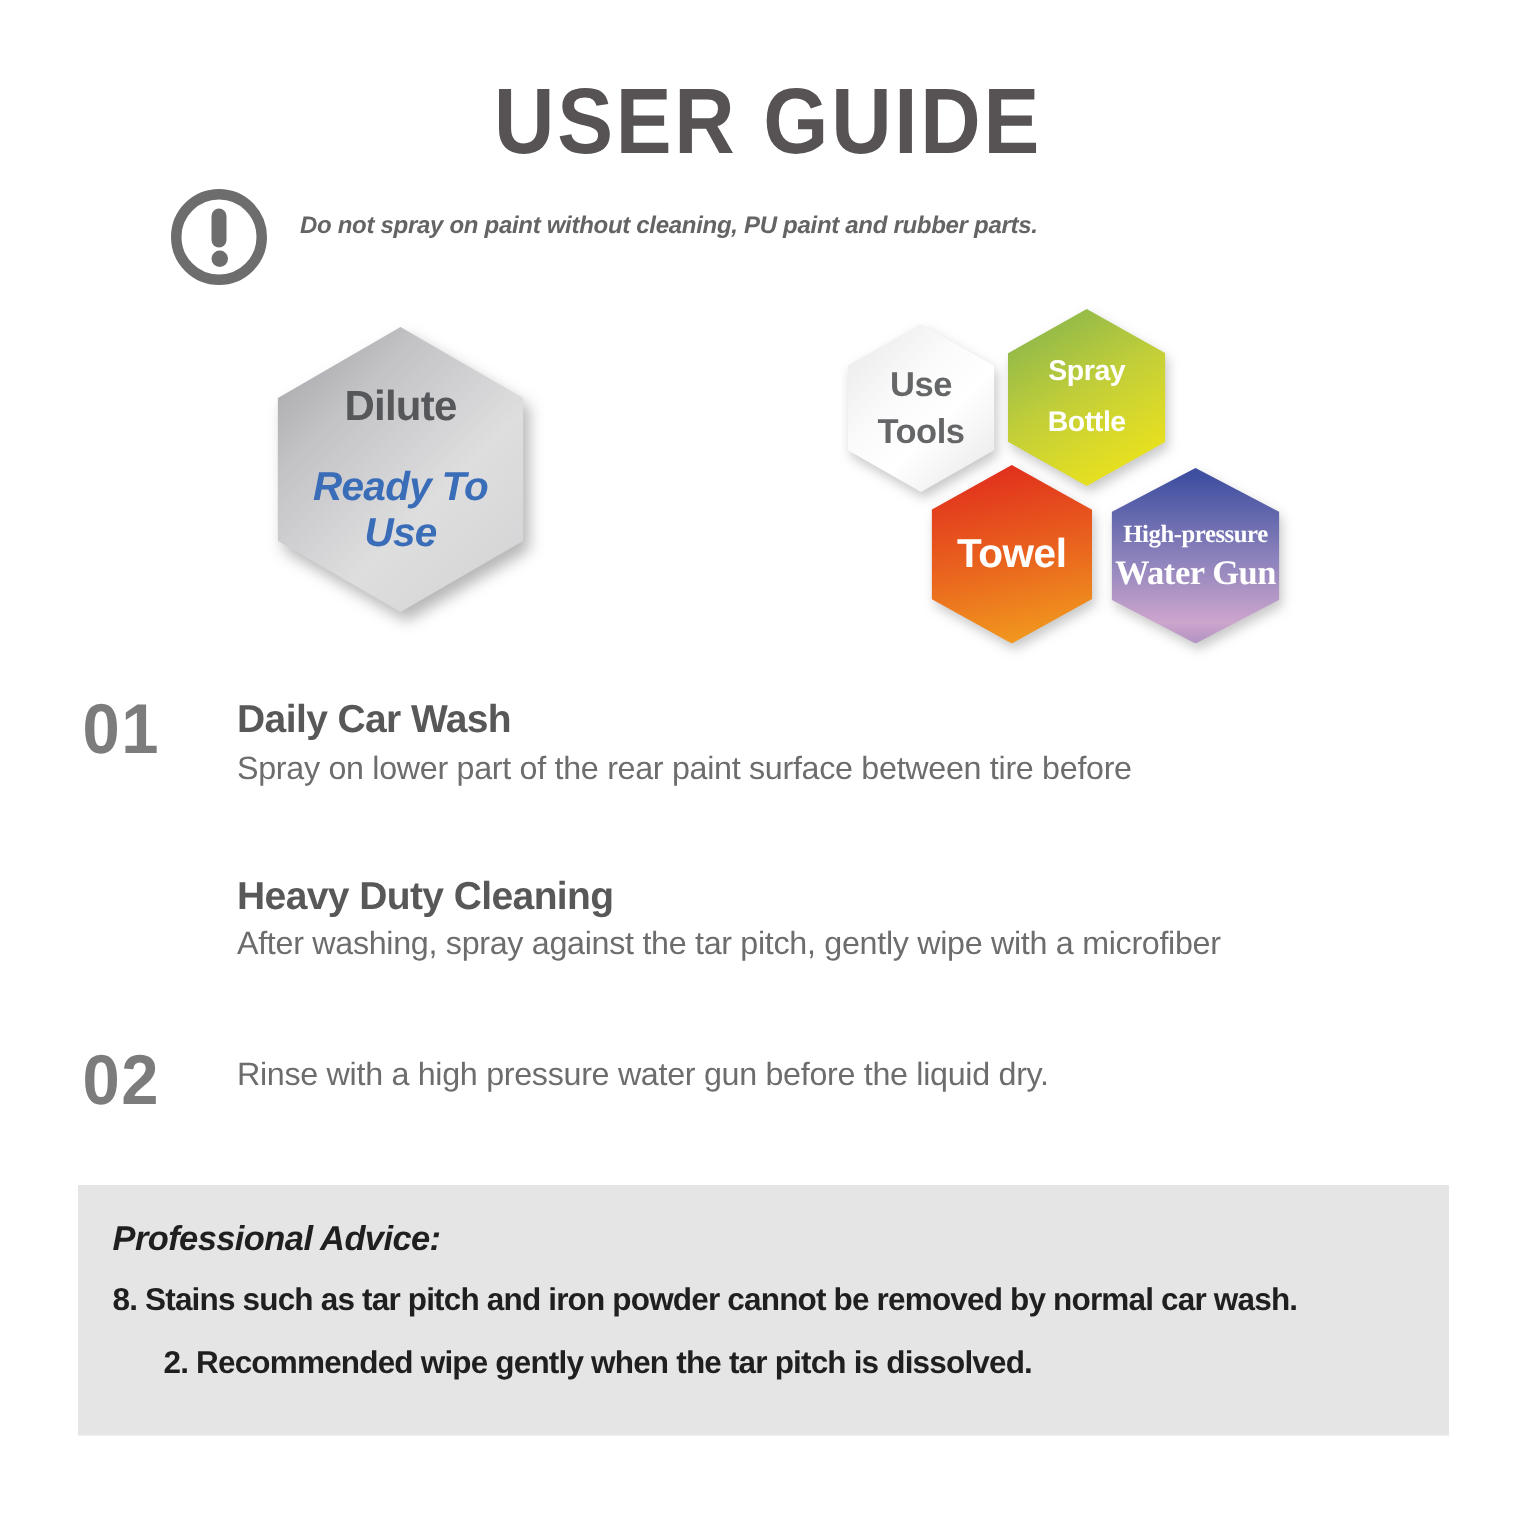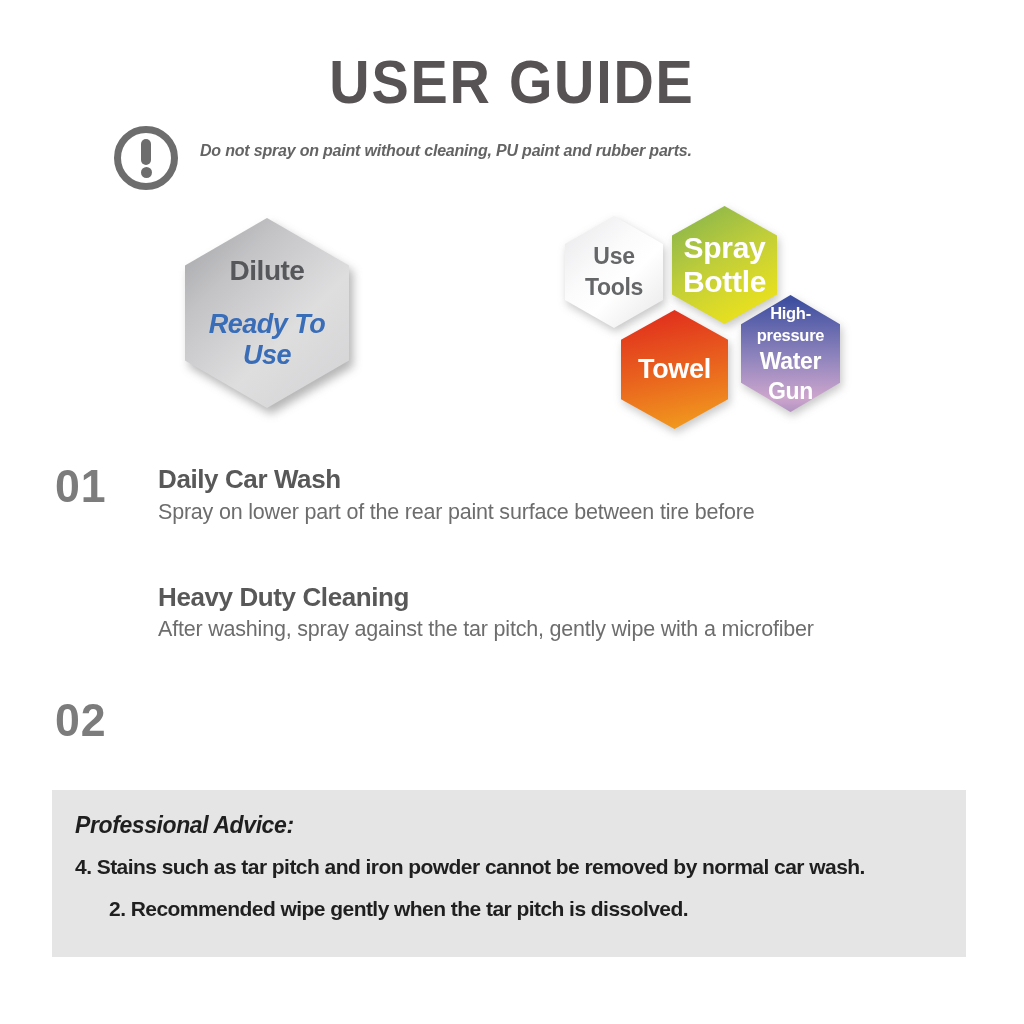--- a/index.html
+++ b/index.html
@@ -115,21 +115,21 @@
     line-height: 31px;
     letter-spacing: -0.3px;
   }
 
   .hex-spray {
     background: linear-gradient(150deg,
       var(--hex-spray-start, #7fb150) 0%, #c3cf38 48%,
       var(--hex-spray-end, #f2e518) 95%);
   }
   .hex-spray .line {
-    font-size: 30px;
+    font-size: 19px;
     font-weight: bold;
     color: #ffffff;
     line-height: 34px;
     letter-spacing: -0.3px;
   }
 
   .hex-towel {
     background: linear-gradient(168deg,
       var(--hex-towel-start, #e1301d) 8%, #ea671e 55%,
       var(--hex-towel-end, #f2a01e) 98%);
@@ -254,36 +254,37 @@
       <div class="line">Bottle</div>
     </div>
   </div>
 
   <div class="hexwrap shadow-soft" style="left:621px; top:310px; width:107px; height:119px; z-index:2;">
     <div class="hex hex-towel">
       <div class="line">Towel</div>
     </div>
   </div>
 
-  <div class="hexwrap shadow-soft" style="left:741px; top:295px; width:99px; height:117px; z-index:2;">
+  <div class="hexwrap shadow-soft" style="left:741px; top:312px; width:112px; height:117px; z-index:2;font-family:Liberation Serif, serif;">
     <div class="hex hex-gun">
       <div class="line-small">High-pressure</div>
       <div class="line-big">Water Gun</div>
     </div>
   </div>
 
   <div class="step-number" style="top:458px;">01</div>
 
   <div class="step-heading" style="top:464px;">Daily Car Wash</div>
   <div class="body-line" style="top:500px;">Spray on lower part of the rear paint surface between tire before</div>
 
   <div class="step-heading" style="top:582px;">Heavy Duty Cleaning</div>
   <div class="body-line" style="top:617px;">After washing, spray against the tar pitch, gently wipe with a microfiber</div>
 
   <div class="step-number" style="top:692px;">02</div>
+  <div class="body-line" style="top:704px;">Rinse with a high pressure water gun before the liquid dry.</div>
 
   <div class="advice">
     <div class="advice-head">Professional Advice:</div>
-    <div class="advice-item i0">4. Stains such as tar pitch and iron powder cannot be removed by normal car wash.</div>
+    <div class="advice-item i0">8. Stains such as tar pitch and iron powder cannot be removed by normal car wash.</div>
     <div class="advice-item i1">2. Recommended wipe gently when the tar pitch is dissolved.</div>
   </div>
 
 </div>
 
 </body></html>

